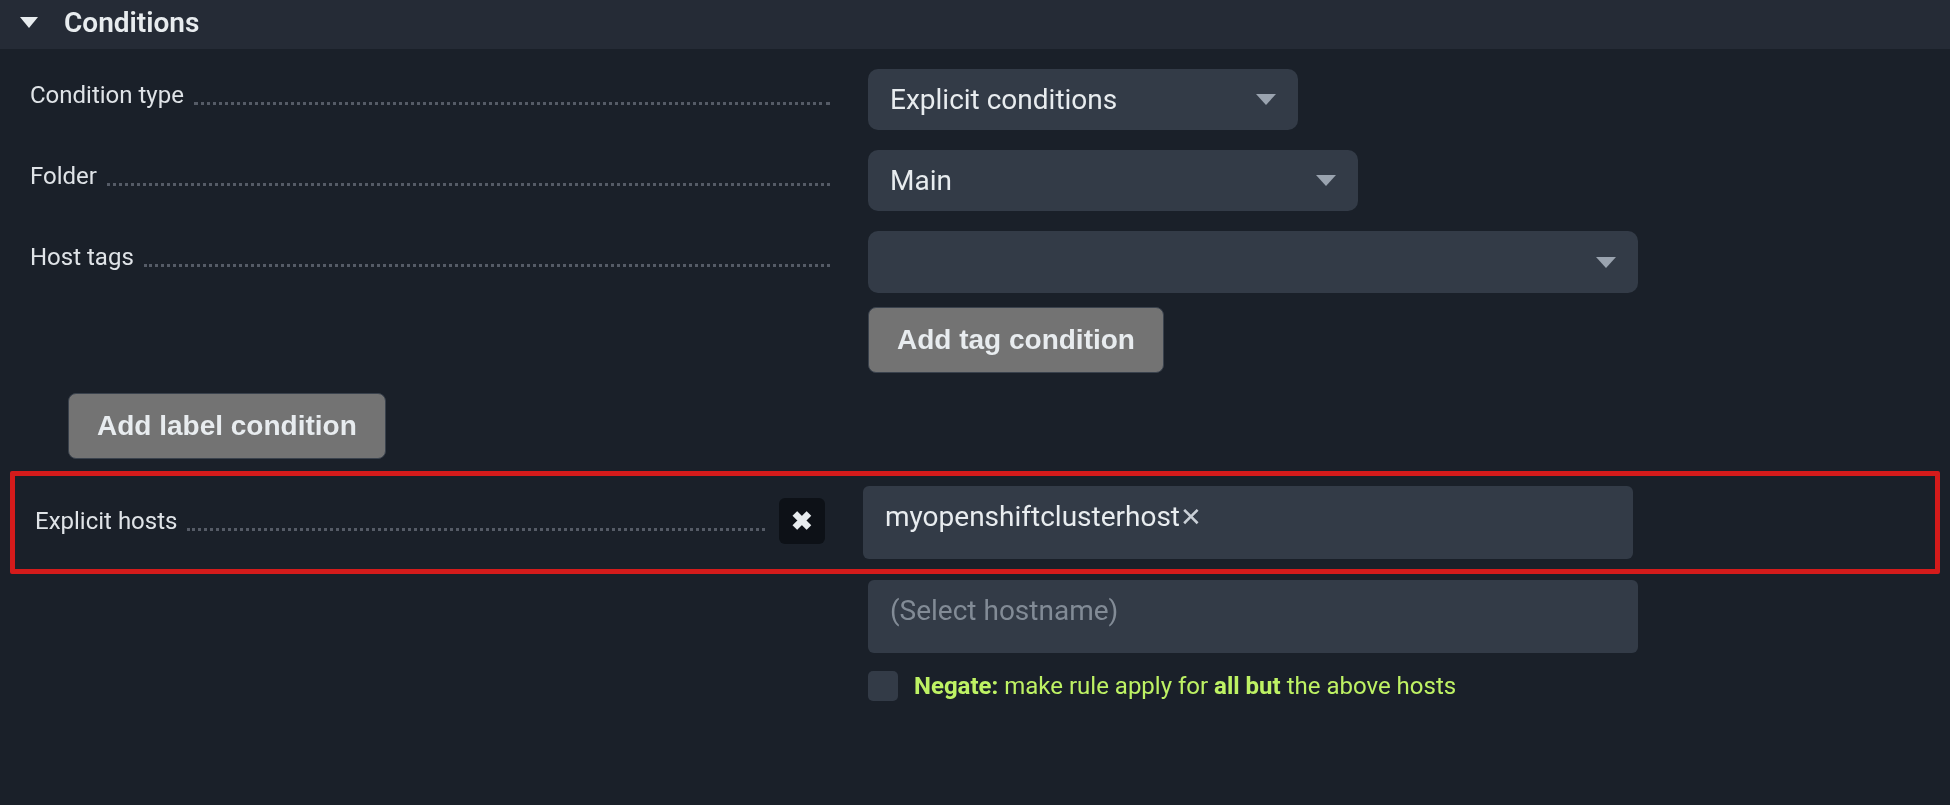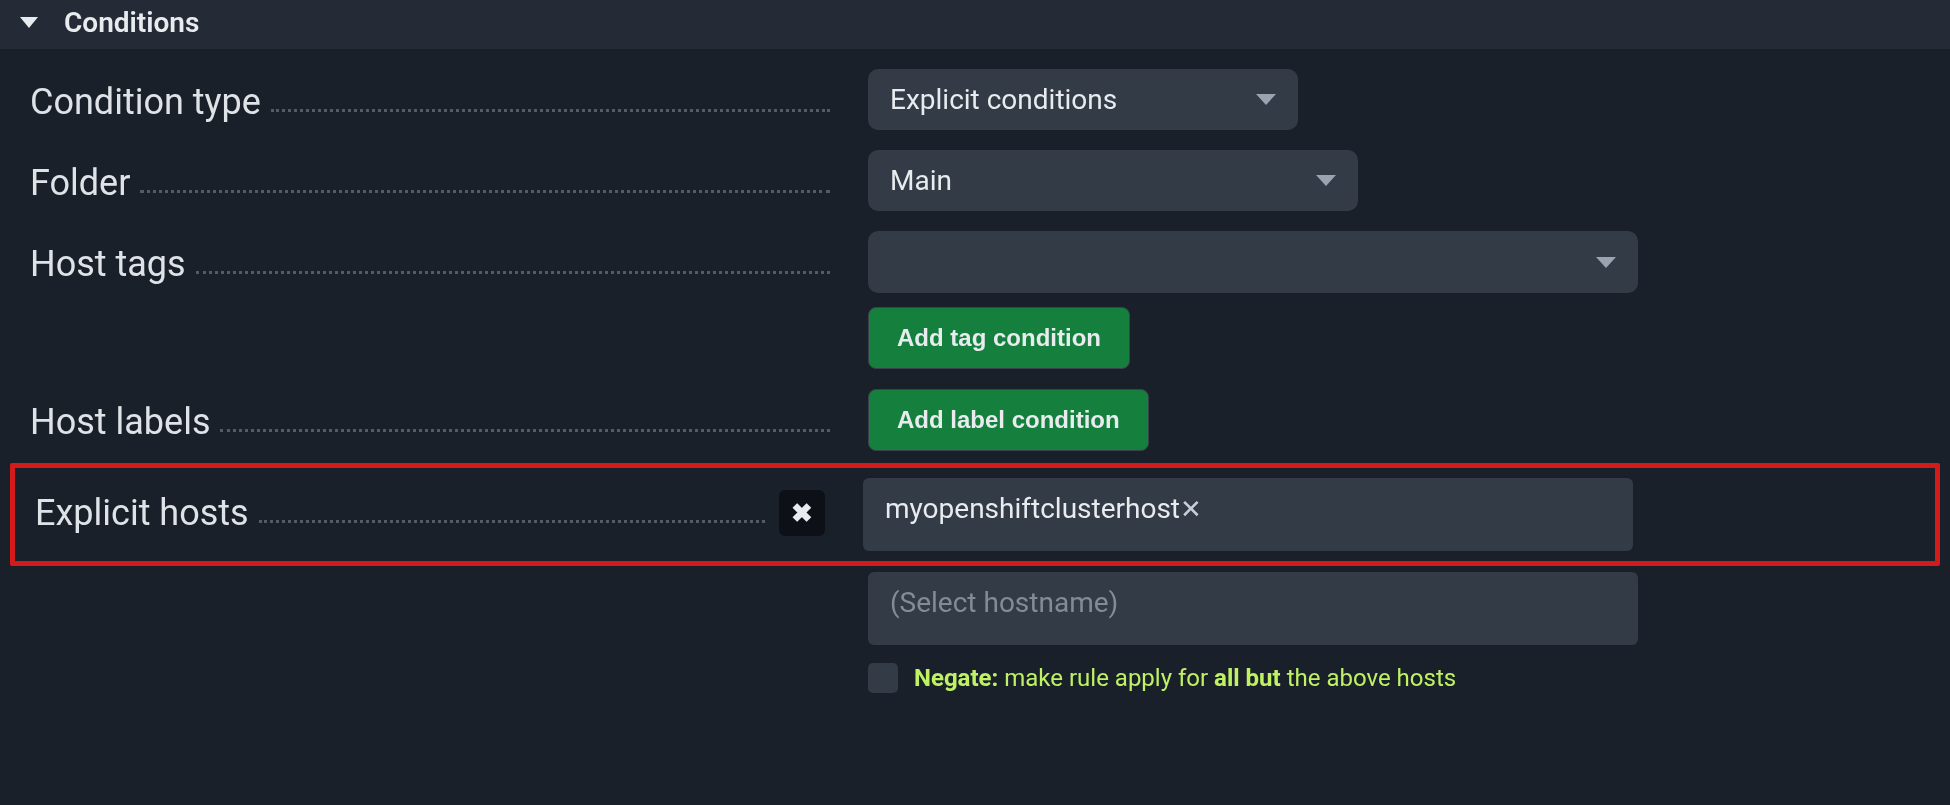--- a/index.html
+++ b/index.html
@@ -35,21 +35,21 @@
     padding: 10px 22px 10px 30px;
   }
   .label-col {
     width: 800px;
     display: flex;
     align-items: center;
     padding-top: 12px;
   }
   .label-text {
     color: #dfe3e7;
-    font-size: 36px;
+    font-size: 24px;
     white-space: nowrap;
   }
   .dots {
     flex: 1;
     border-bottom: 3px dotted #555b66;
     margin-left: 10px;
     height: 1px;
     position: relative;
     top: 8px;
   }
@@ -86,27 +86,27 @@
   .select.wide { min-width: 490px; text-align: center; }
   .select.blank { min-width: 770px; height: 62px; }
   .select .arrow {
     width: 0; height: 0;
     border-left: 10px solid transparent;
     border-right: 10px solid transparent;
     border-top: 11px solid #9aa3af;
     margin-left: 18px;
   }
   .btn {
-    background: #15803d;
+    background: #737373;
     border: 1px solid #3a424d;
     border-radius: 8px;
     padding: 16px 28px;
     color: #e8ecef;
     font-weight: 700;
-    font-size: 24px;
+    font-size: 28px;
   }
   .chip-select {
     background: #333b47;
     border-radius: 6px;
     padding: 14px 18px 26px 22px;
     display: flex;
     align-items: center;
     min-width: 770px;
     justify-content: flex-start;
   }
@@ -180,24 +180,20 @@
       <div class="value-col">
         <div class="select blank">
           <span></span>
           <span class="arrow"></span>
         </div>
         <button class="btn">Add tag condition</button>
       </div>
     </div>
 
     <div class="row">
-      <div class="label-col">
-        <span class="label-text">Host labels</span>
-        <span class="dots"></span>
-      </div>
       <div class="value-col">
         <button class="btn">Add label condition</button>
       </div>
     </div>
 
     <div class="row highlight-row">
       <div class="label-col">
         <span class="label-text">Explicit hosts</span>
         <span class="dots"></span>
         <span class="toggle-off">

